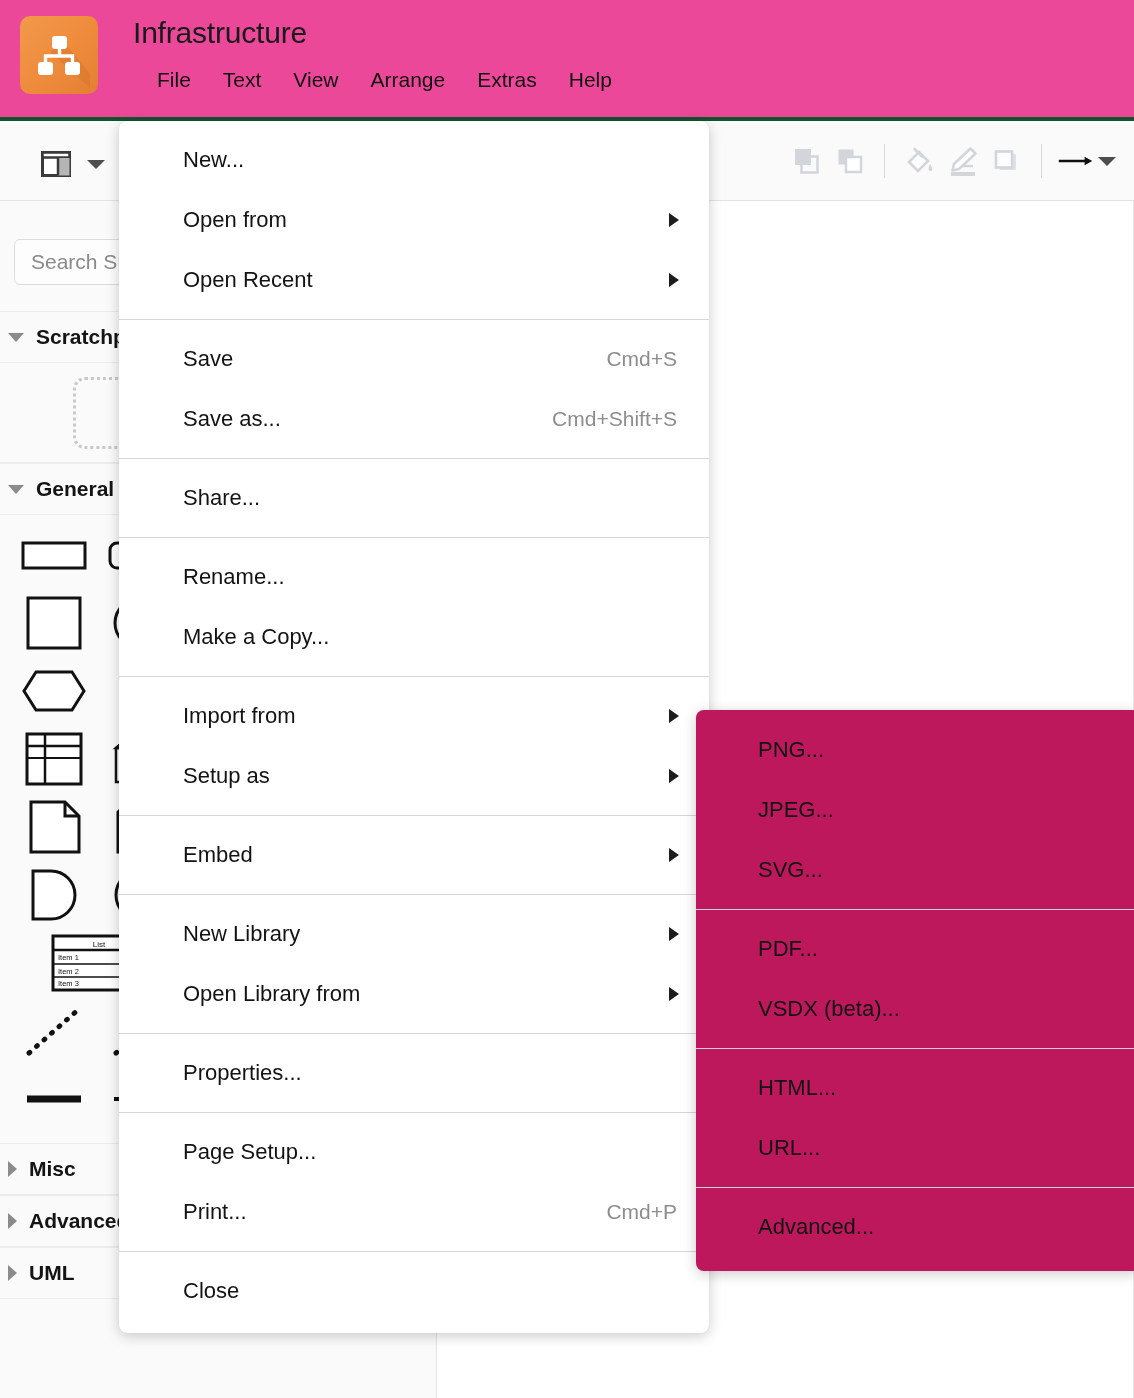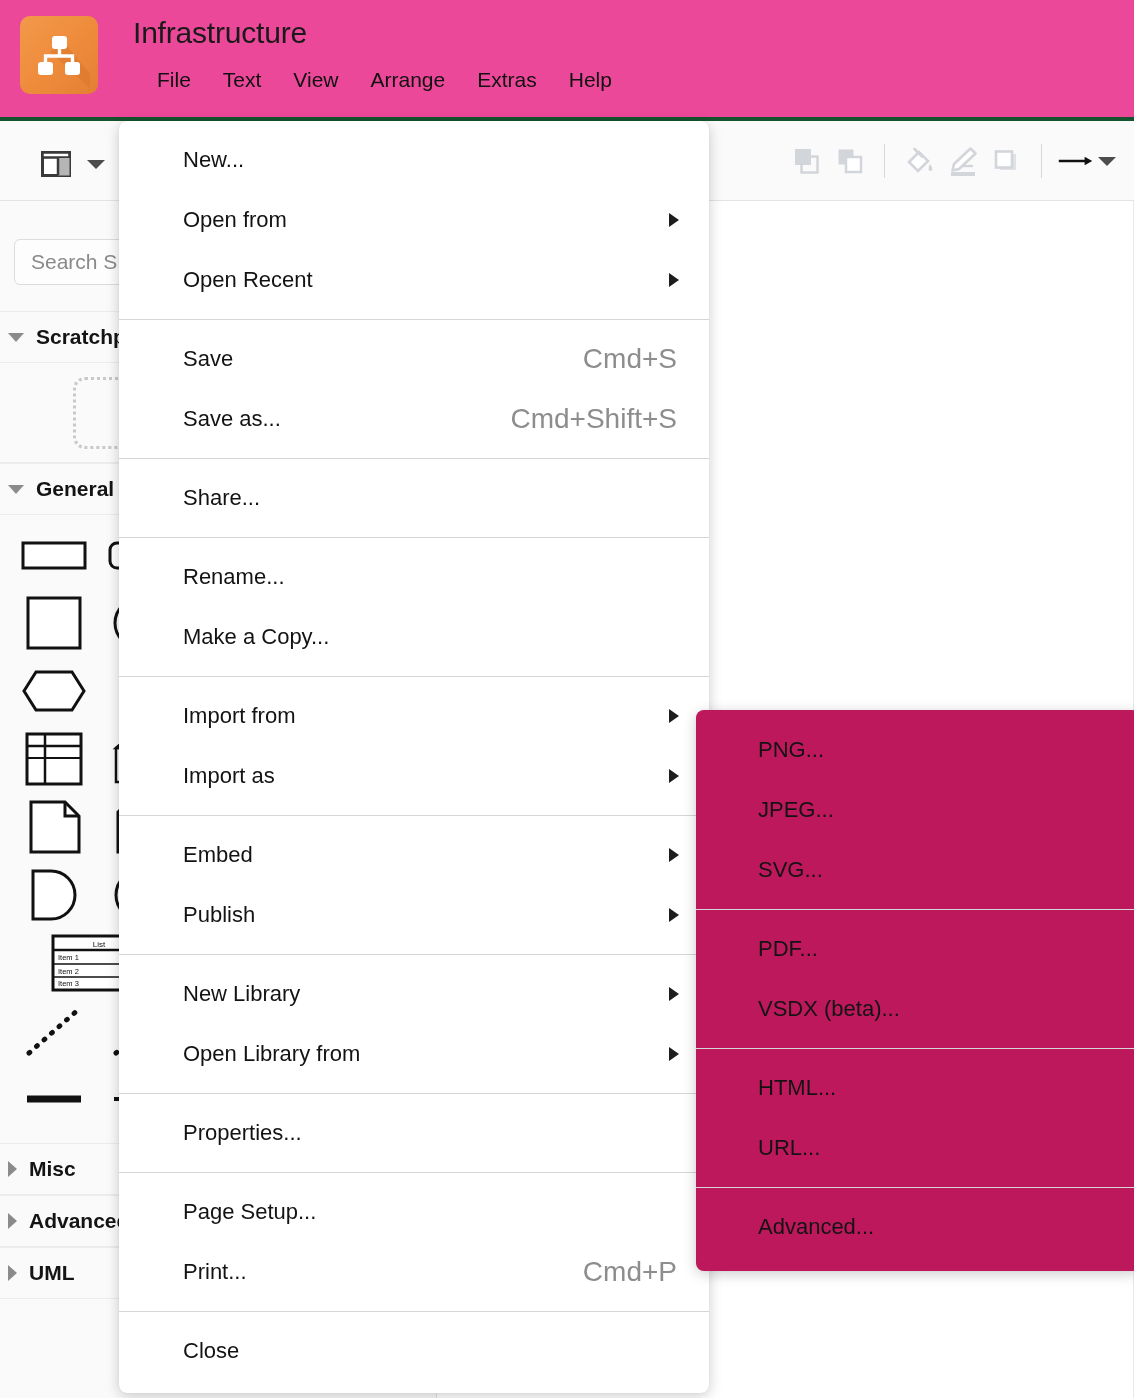--- a/index.html
+++ b/index.html
@@ -217,21 +217,21 @@
     padding: 0 24px 0 64px;
     cursor: default;
   }
   .mi-label {
     font-size: 22px;
     color: #131313;
     white-space: nowrap;
   }
   .mi-shortcut {
     margin-left: auto;
-    font-size: 28px;
+    font-size: 21px;
     color: #8d8d8d;
     white-space: nowrap;
     padding-right: 8px;
   }
   .mi-arrow {
     margin-left: auto;
     width: 0; height: 0;
     border-top: 7px solid transparent;
     border-bottom: 7px solid transparent;
     border-left: 10px solid #1d1d1d;
@@ -693,34 +693,30 @@
       <span class="mi-label">Make a Copy...</span>
     </div>
 
     <div class="menu-sep"></div>
 
     <div class="menu-item">
       <span class="mi-label">Import from</span>
       <span class="mi-arrow"></span>
     </div>
     <div class="menu-item">
-      <span class="mi-label">Import as</span>
+      <span class="mi-label">Setup as</span>
       <span class="mi-arrow"></span>
     </div>
 
     <div class="menu-sep"></div>
 
     <div class="menu-item">
       <span class="mi-label">Embed</span>
       <span class="mi-arrow"></span>
     </div>
-    <div class="menu-item">
-      <span class="mi-label">Publish</span>
-      <span class="mi-arrow"></span>
-    </div>
 
     <div class="menu-sep"></div>
 
     <div class="menu-item">
       <span class="mi-label">New Library</span>
       <span class="mi-arrow"></span>
     </div>
     <div class="menu-item">
       <span class="mi-label">Open Library from</span>
       <span class="mi-arrow"></span>

